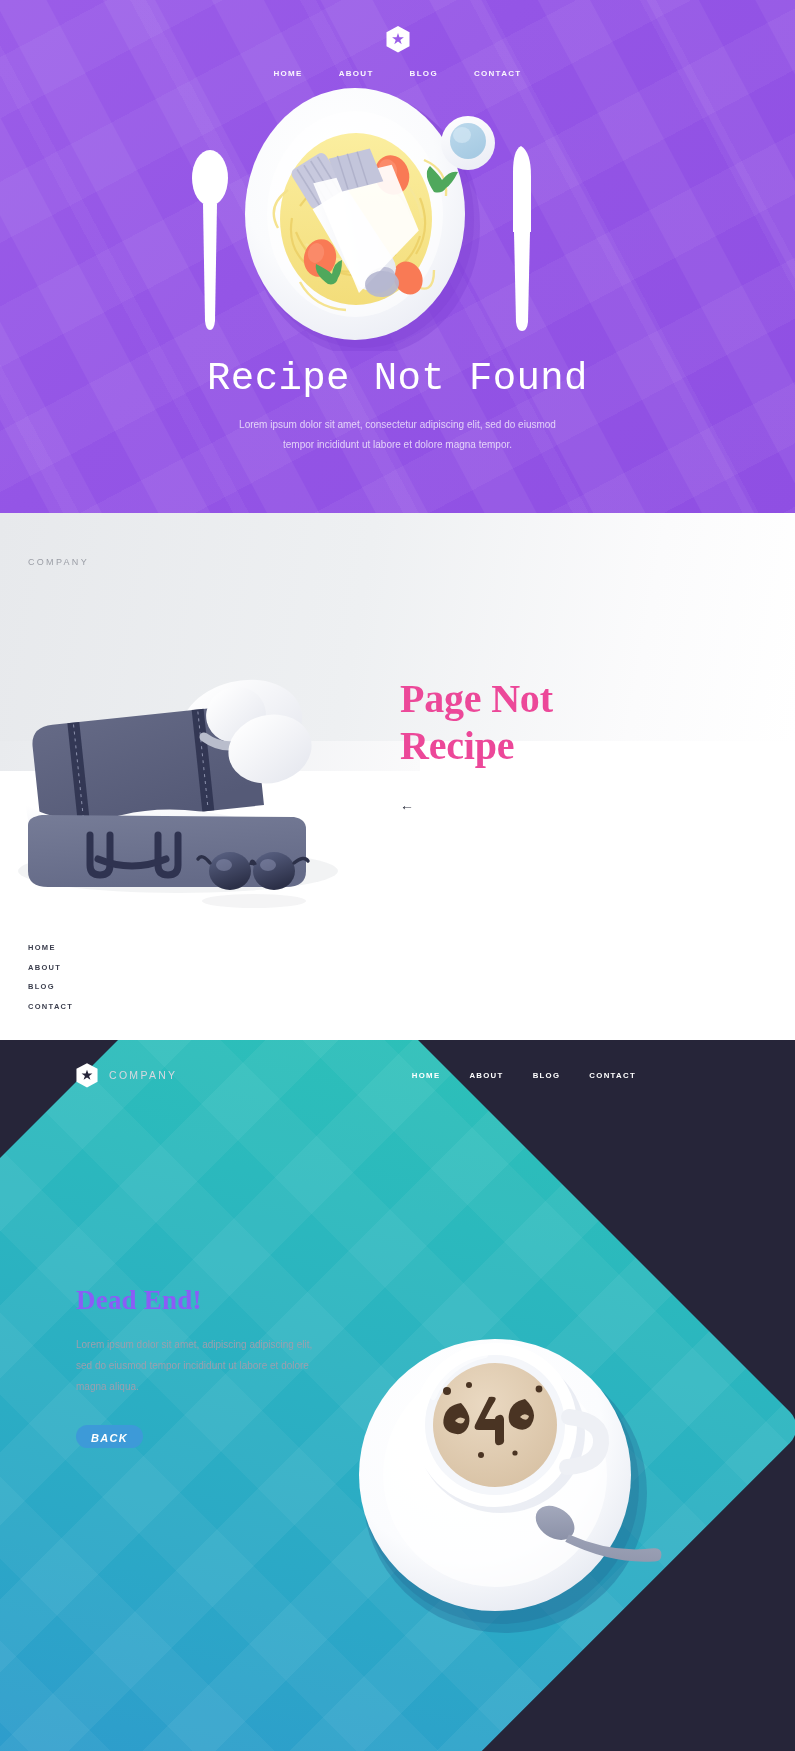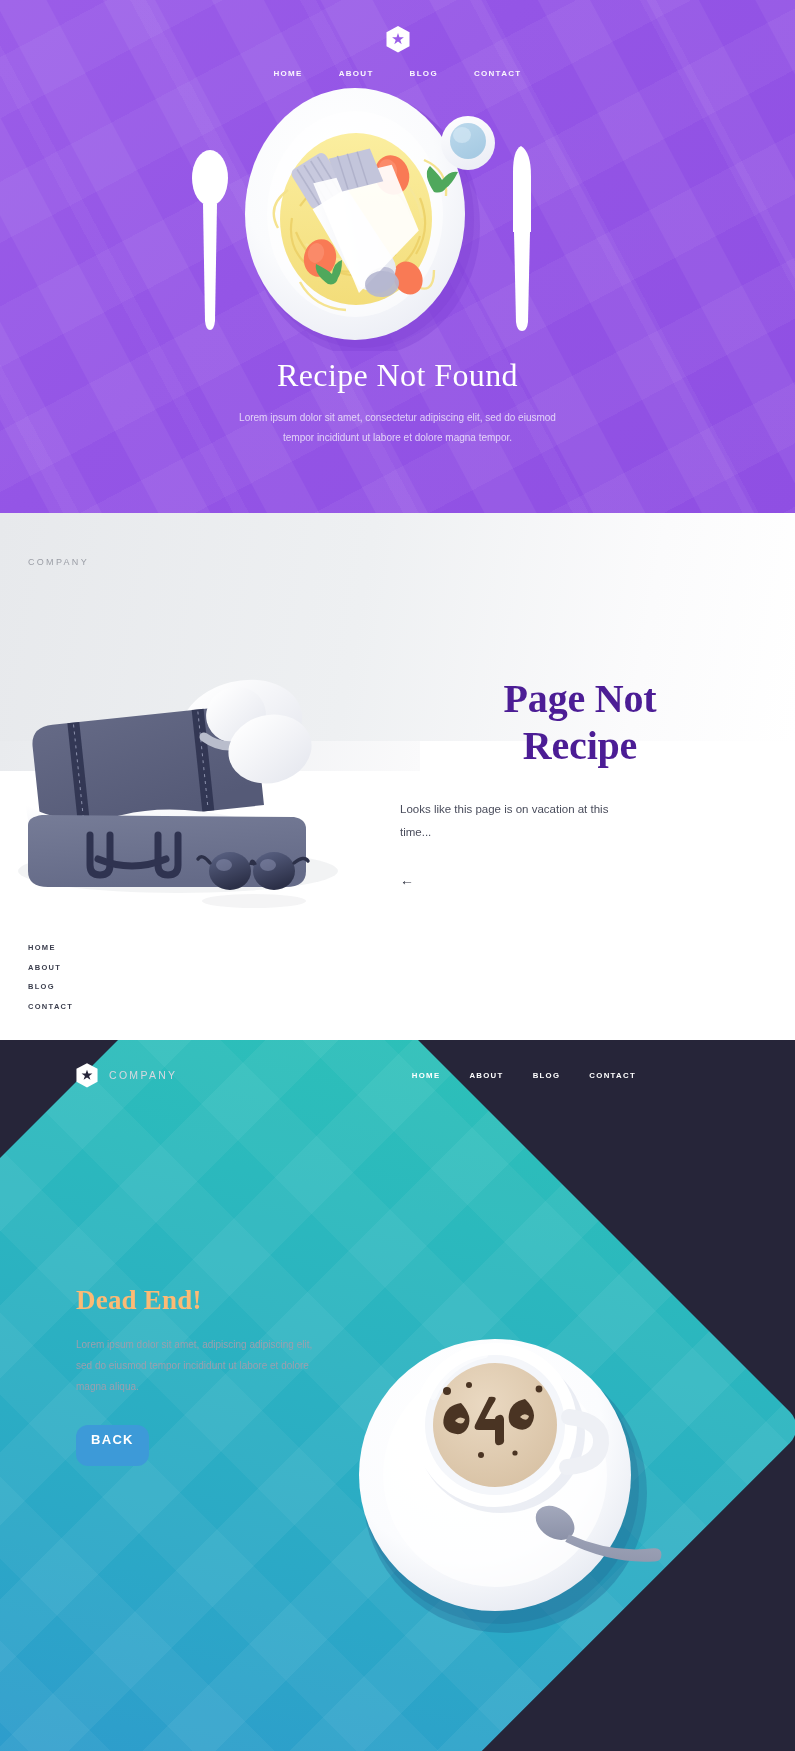--- a/index.html
+++ b/index.html
@@ -45,22 +45,22 @@
   }
   .p1-nav a {
     color:#ffffff; font-size:8px; letter-spacing:1.3px;
     font-weight:700; text-decoration:none;
     opacity:.95;
   }
 
   .p1-art { position:relative; width:795px; height:265px; margin-top:8px; }
   .p1-title {
     text-align:center;
-    font-family:Liberation Serif, serif;
-    font-size:32px; color:#ffffff; font-weight:400;
+    font-family:Liberation Mono, monospace;
+    font-size:39px; color:#ffffff; font-weight:400;
     letter-spacing:.4px;
     margin-top:6px;
   }
   .p1-sub {
     text-align:center; color:rgba(255,255,255,.72);
     font-size:10px; line-height:20px; margin-top:14px;
   }
 
   
   .panel-vacation {
@@ -77,21 +77,21 @@
   }
   .p2-company {
     position:absolute; left:28px; top:44px;
     font-size:9px; letter-spacing:2.3px; color:#9b9ea6; font-weight:400;
   }
   .p2-art { position:absolute; left:-2px; top:140px; }
   .p2-right { position:absolute; left:400px; top:162px; width:360px; }
   .p2-h1 {
     font-family:"Liberation Serif", serif;
     font-size:40px; line-height:47px; font-weight:700;
-    color:#4c1d95; letter-spacing:-.2px;text-align:center;
+    color:#ec4899; letter-spacing:-.2px;
   }
   .p2-p {
     margin-top:29px; font-size:11.5px; line-height:23px; color:#4a4d5c;
     max-width:215px;
   }
   .p2-arrow {
     margin-top:28px; font-size:14px; color:#2a2d3c;
     width:18px; cursor:pointer; user-select:none;
   }
   .p2-nav { position:absolute; left:28px; top:940px; }
@@ -131,33 +131,34 @@
     color:#d7d8df; font-size:10.5px; letter-spacing:2.3px;
   }
   .p3-nav { display:flex; gap:29px; margin-left:auto; margin-right:159px; }
   .p3-nav a {
     color:#ffffff; font-size:7.8px; letter-spacing:1.3px;
     font-weight:700; text-decoration:none;
   }
   .p3-copy { position:absolute; left:76px; top:245px; z-index:6; width:300px; }
   .p3-h1 {
     font-family:"Liberation Serif", serif;
-    font-size:27px; font-weight:700; color:#fdba74; letter-spacing:.2px;
+    font-size:27px; font-weight:700; color:#8b5cf6; letter-spacing:.2px;
   }
   .p3-p {
     margin-top:18px; font-size:10px; line-height:21px; color:#9d9fae;
     max-width:240px;
   }
   .p3-back {
     margin-top:28px; display:inline-block;
     background:#3d9ad8; color:#ffffff;
-    font-size:13px; font-weight:700; letter-spacing:1.3px;
-    padding:7px 15px 19px; border-radius:12px;
+    font-size:11px; font-weight:700; letter-spacing:1.3px;
+    padding:7px 15px 4px; border-radius:12px;
     border:none; cursor:pointer;
     font-family:"Liberation Sans", sans-serif;
+    font-style:italic;
   }
   .p3-art { position:absolute; left:355px; top:285px; z-index:6; }
 </style>
 </head>
 <body>
 
 <div class="page">
 
   <section class="panel-recipe">
     <div class="p1-diag"></div>
@@ -354,21 +355,20 @@
           <ellipse cx="46" cy="52" rx="52" ry="7" fill="#2a2d44" opacity="0.05"></ellipse>
         </g>
       </svg>
     </div>
 
     <div class="p2-right">
       <h1 class="p2-h1">
         <span>Page Not</span><br>
         <span>Recipe</span>
       </h1>
-      <p class="p2-p">Looks like this page is on vacation at this time...</p>
       <div class="p2-arrow">←</div>
     </div>
 
     <nav class="p2-nav" style="top:430px">
       <a href="#">HOME</a>
       <a href="#">ABOUT</a>
       <a href="#">BLOG</a>
       <a href="#">CONTACT</a>
     </nav>
   </section>

